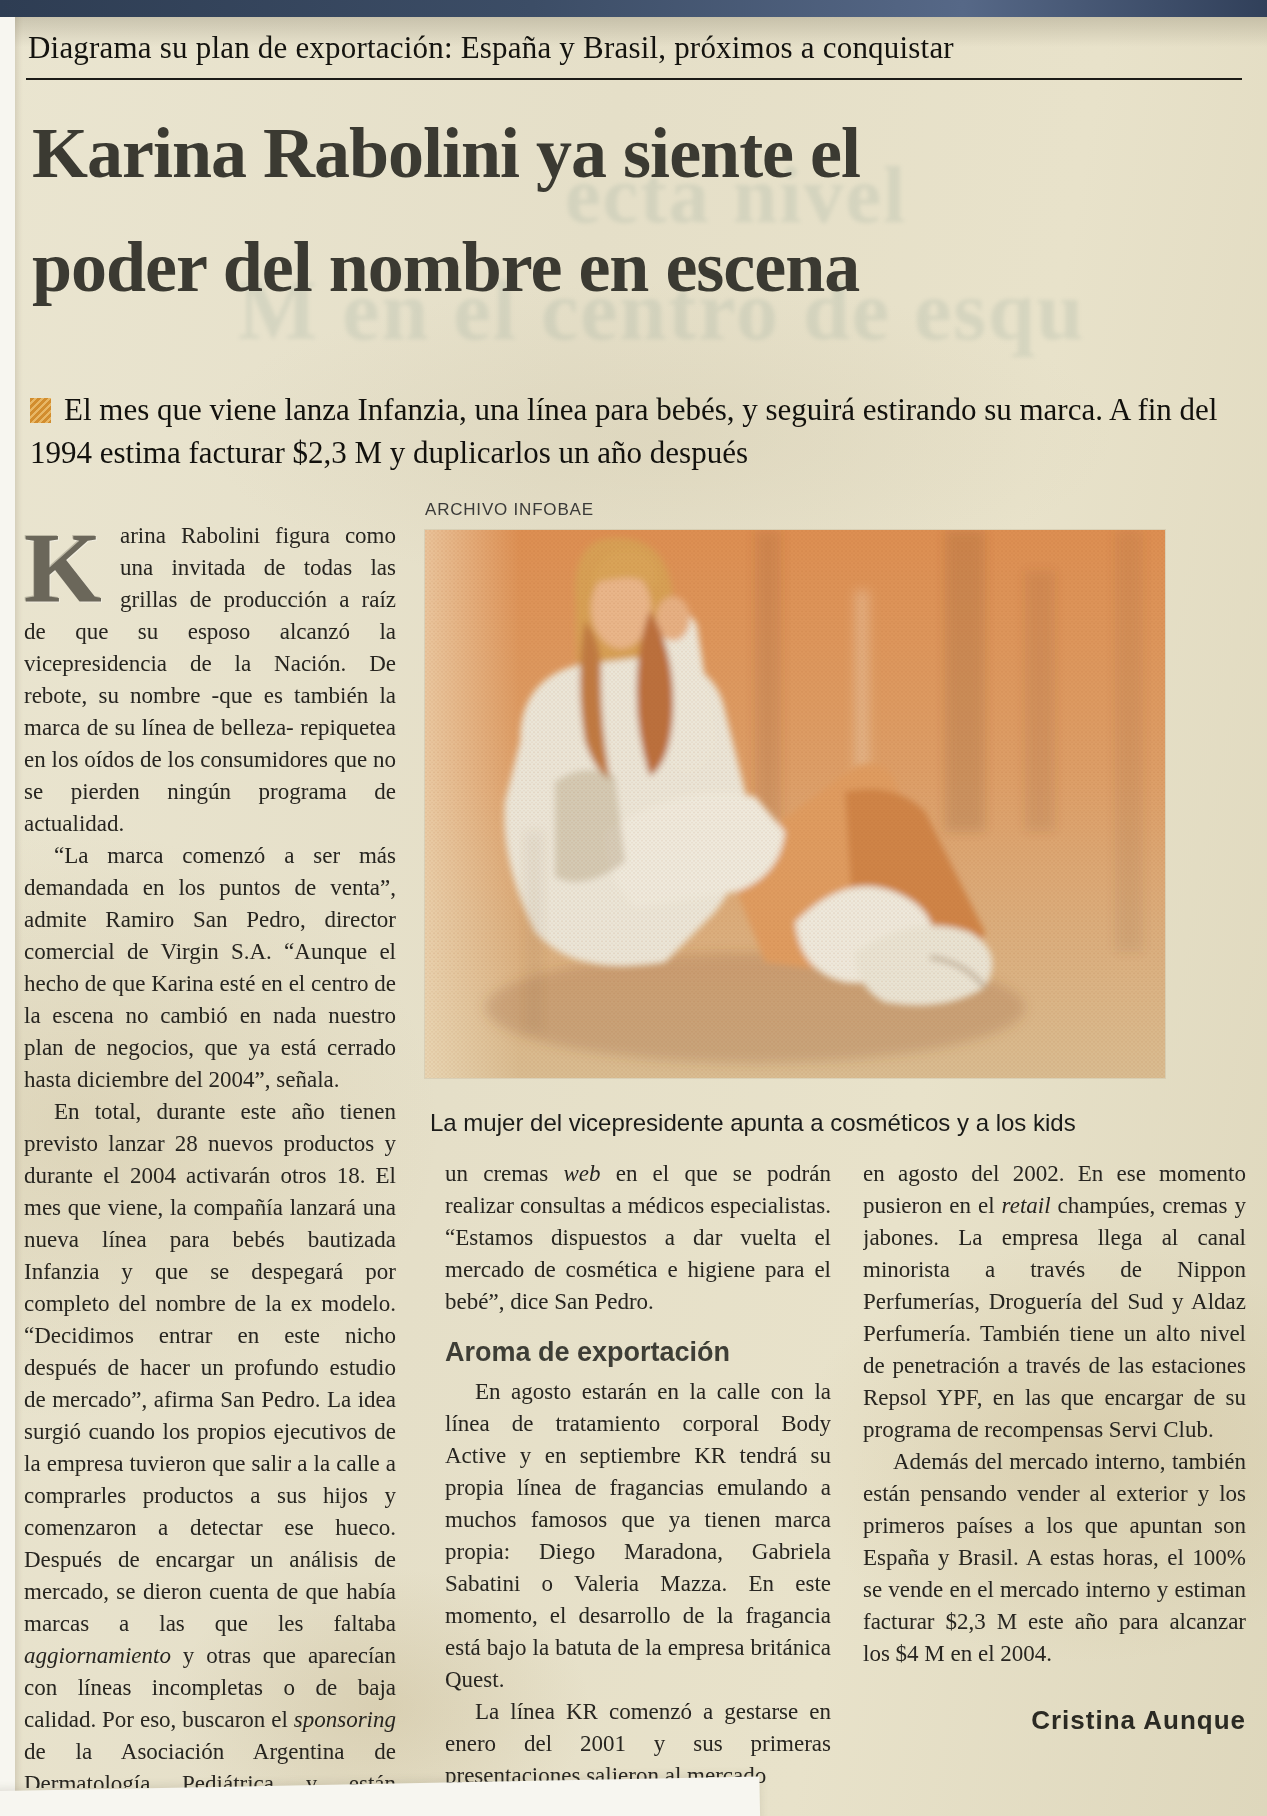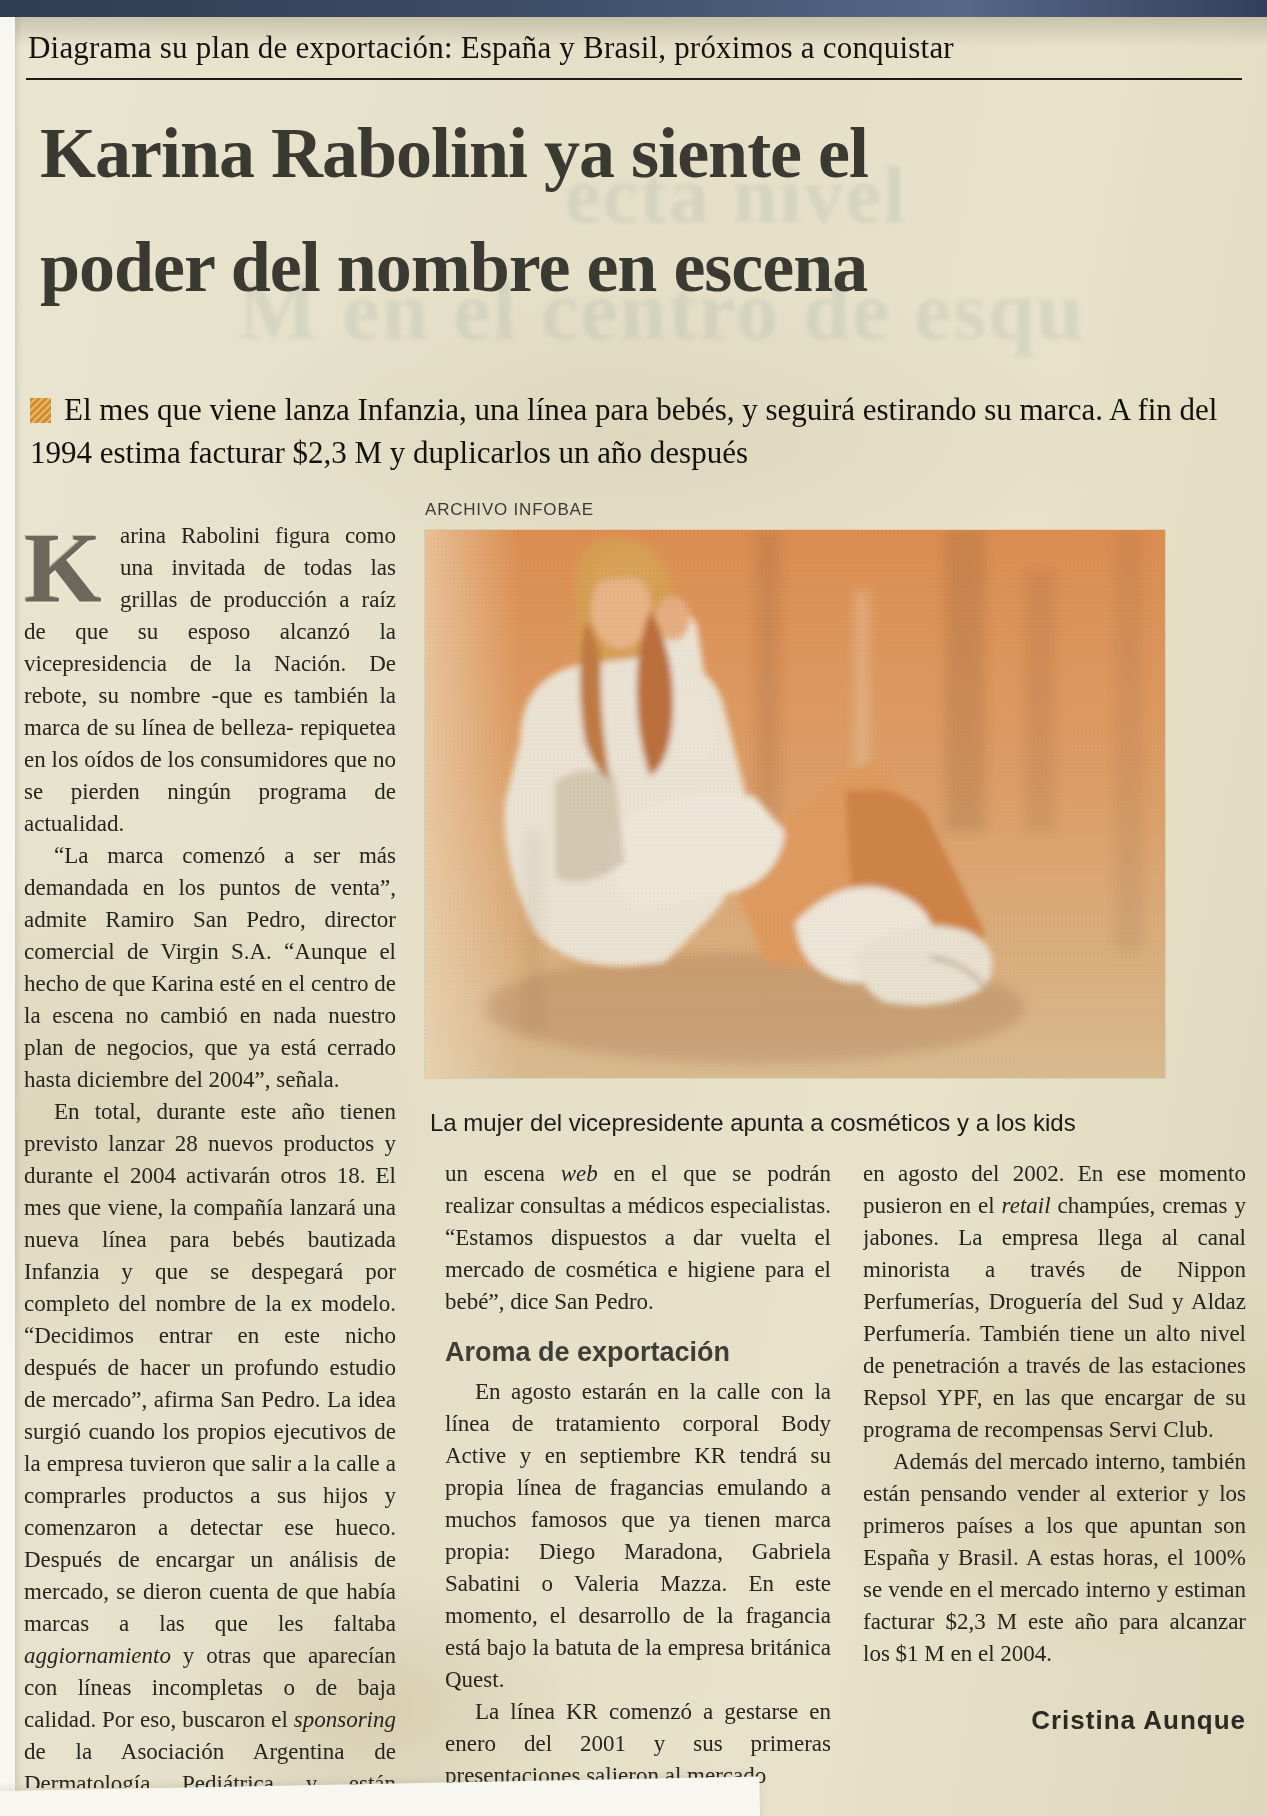--- a/index.html
+++ b/index.html
@@ -26,21 +26,21 @@
 
   .kicker{position:absolute;left:28px;top:26px;width:1210px;z-index:6;
     font-size:31px;line-height:44px;color:#14130f;letter-spacing:0.2px;}
   .kicker-rule{position:absolute;left:26px;top:78px;width:1216px;height:2px;background:#1c1b17;z-index:6;}
 
   .ghost{position:absolute;z-index:1;font-weight:bold;color:#8ea396;opacity:0.20;
     filter:blur(2px);letter-spacing:2px;white-space:nowrap;}
   .ghost1{left:565px;top:150px;font-size:80px;}
   .ghost2{left:238px;top:262px;font-size:84px;}
 
-  .headline{position:absolute;left:40px;top:96px;width:1080px;z-index:3;
+  .headline{position:absolute;left:32px;top:96px;width:1080px;z-index:3;
     font-weight:bold;font-size:72px;line-height:114px;color:#3b3a32;letter-spacing:-1px;}
   .headline div{white-space:nowrap;}
 
   .deck{position:absolute;left:30px;top:388px;width:1206px;z-index:3;
     font-size:31px;line-height:43px;color:#12110d;}
   .deck-bullet{display:inline-block;width:21px;height:25px;margin-right:13px;vertical-align:-3px;
     background:repeating-linear-gradient(135deg,#d28d2e 0 3px,#e8b766 3px 5px);}
 
   .photo-credit{position:absolute;left:425px;top:500px;width:812px;z-index:3;
     font-family:"Liberation Sans",sans-serif;font-size:17px;letter-spacing:0.8px;color:#3a3a38;text-align:left;}
@@ -151,26 +151,26 @@
   </div>
 
   <div class="photo-caption">La mujer del vicepresidente apunta a cosméticos y a los kids</div>
 
   <div class="col col-left">
       <p><span class="dropcap">K</span><span>arina Rabolini figura como una invitada de todas las grillas de producción a raíz de que su esposo alcanzó la vicepresidencia de la Nación. De rebote, su nombre -que es también la marca de su línea de belleza- repiquetea en los oídos de los consumidores que no se pierden ningún programa de actualidad.</span></p>
       <p><span>“La marca comenzó a ser más demandada en los puntos de venta”, admite Ramiro San Pedro, director comercial de Virgin S.A. “Aunque el hecho de que Karina esté en el centro de la escena no cambió en nada nuestro plan de negocios, que ya está cerrado hasta diciembre del 2004”, señala.</span></p>
       <p><span>En total, durante este año tienen previsto lanzar 28 nuevos productos y durante el 2004 activarán otros 18. El mes que viene, la compañía lanzará una nueva línea para bebés bautizada Infanzia y que se despegará por completo del nombre de la ex modelo. “Decidimos entrar en este nicho después de hacer un profundo estudio de mercado”, afirma San Pedro. La idea surgió cuando los propios ejecutivos de la empresa tuvieron que salir a la calle a comprarles productos a sus hijos y comenzaron a detectar ese hueco. Después de encargar un análisis de mercado, se dieron cuenta de que había marcas a las que les faltaba </span><em>aggiornamiento</em><span> y otras que aparecían con líneas incompletas o de baja calidad. Por eso, buscaron el </span><em>sponsoring</em><span> de la Asociación Argentina de Dermatología Pediátrica y están preparando</span></p>
     </div>
   <div class="col col-middle">
-      <p><span>un escena </span><em>web</em><span> en el que se podrán realizar consultas a médicos especialistas. “Estamos dispuestos a dar vuelta el mercado de cosmética e higiene para el bebé”, dice San Pedro.</span></p>
+      <p><span>un cremas </span><em>web</em><span> en el que se podrán realizar consultas a médicos especialistas. “Estamos dispuestos a dar vuelta el mercado de cosmética e higiene para el bebé”, dice San Pedro.</span></p>
       <h3 class="subhead">Aroma de exportación</h3>
       <p><span>En agosto estarán en la calle con la línea de tratamiento corporal Body Active y en septiembre KR tendrá su propia línea de fragancias emulando a muchos famosos que ya tienen marca propia: Diego Maradona, Gabriela Sabatini o Valeria Mazza. En este momento, el desarrollo de la fragancia está bajo la batuta de la empresa británica Quest.</span></p>
       <p><span>La línea KR comenzó a gestarse en enero del 2001 y sus primeras presentaciones salieron al mercado</span></p>
     </div>
   <div class="col col-right">
       <p><span>en agosto del 2002. En ese momento pusieron en el </span><em>retail</em><span> champúes, cremas y jabones. La empresa llega al canal minorista a través de Nippon Perfumerías, Droguería del Sud y Aldaz Perfumería. También tiene un alto nivel de penetración a través de las estaciones Repsol YPF, en las que encargar de su programa de recompensas Servi Club.</span></p>
-      <p><span>Además del mercado interno, también están pensando vender al exterior y los primeros países a los que apuntan son España y Brasil. A estas horas, el 100% se vende en el mercado interno y estiman facturar $2,3 M este año para alcanzar los $1 M en el 2004.</span></p>
+      <p><span>Además del mercado interno, también están pensando vender al exterior y los primeros países a los que apuntan son España y Brasil. A estas horas, el 100% se vende en el mercado interno y estiman facturar $2,3 M este año para alcanzar los $4 M en el 2004.</span></p>
       <div class="byline">Cristina Aunque</div>
     </div>
 
   <div class="scan-left"></div>
   <div class="scan-bottom"></div>
 </div>
 
 </body></html>

